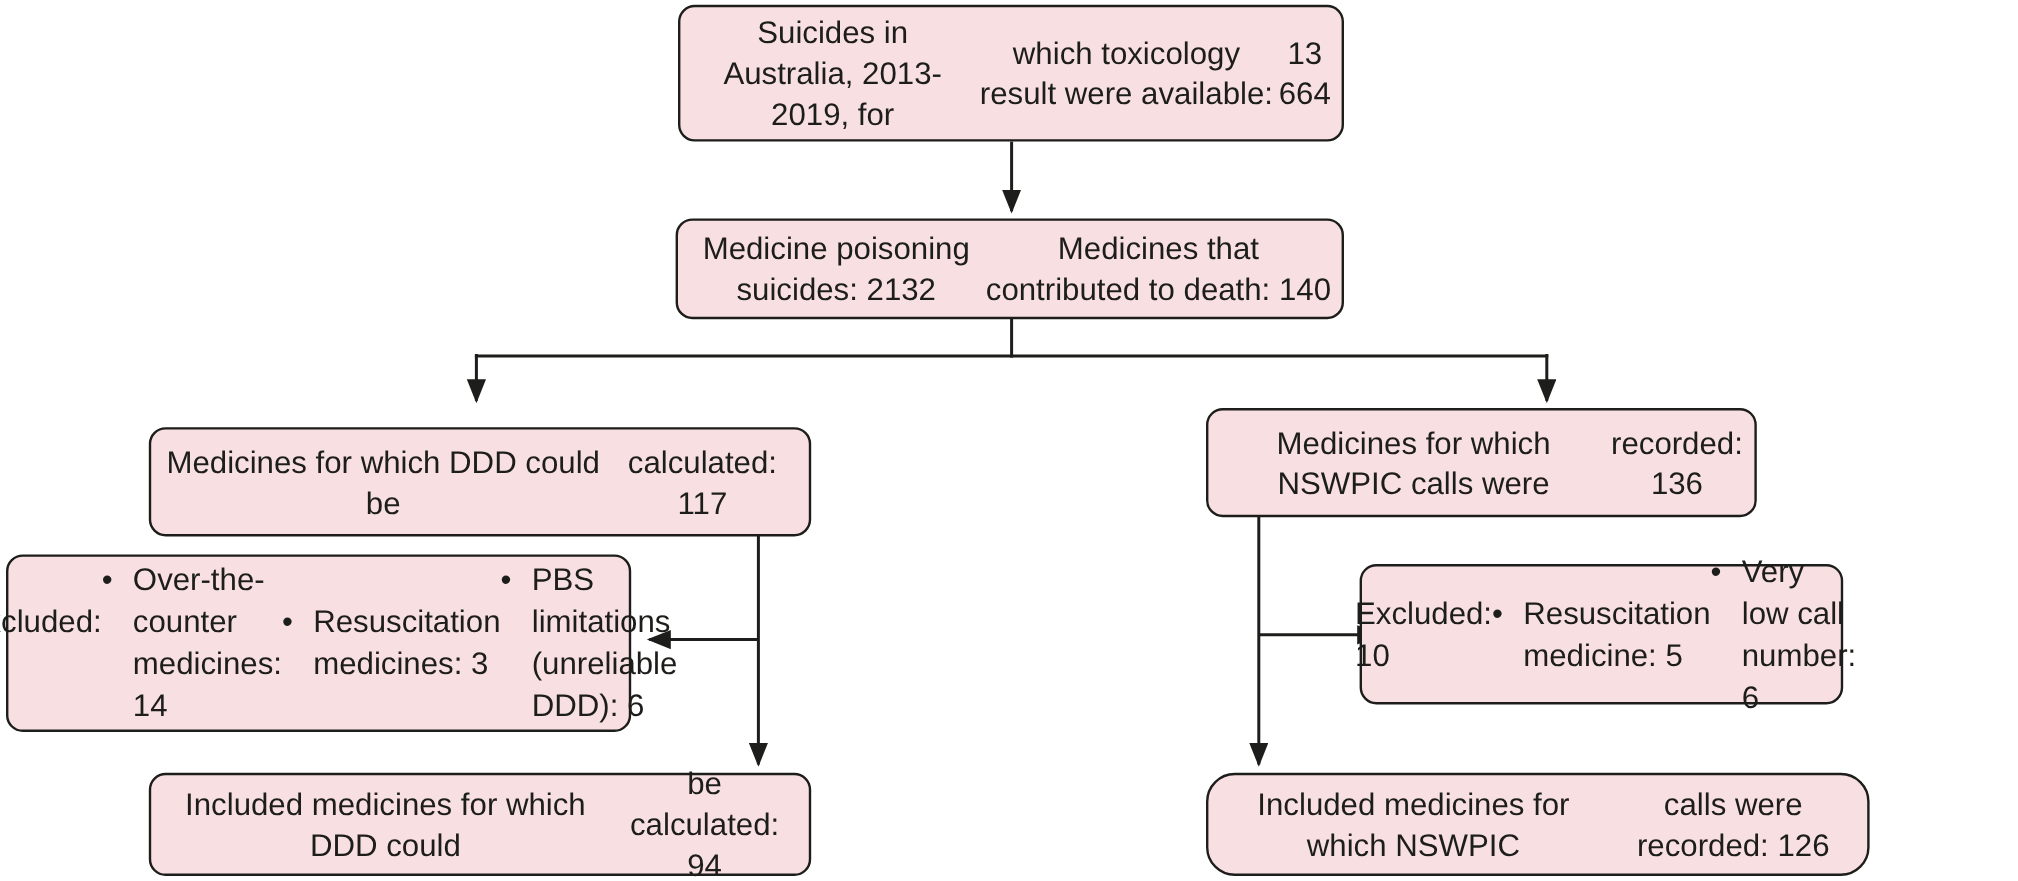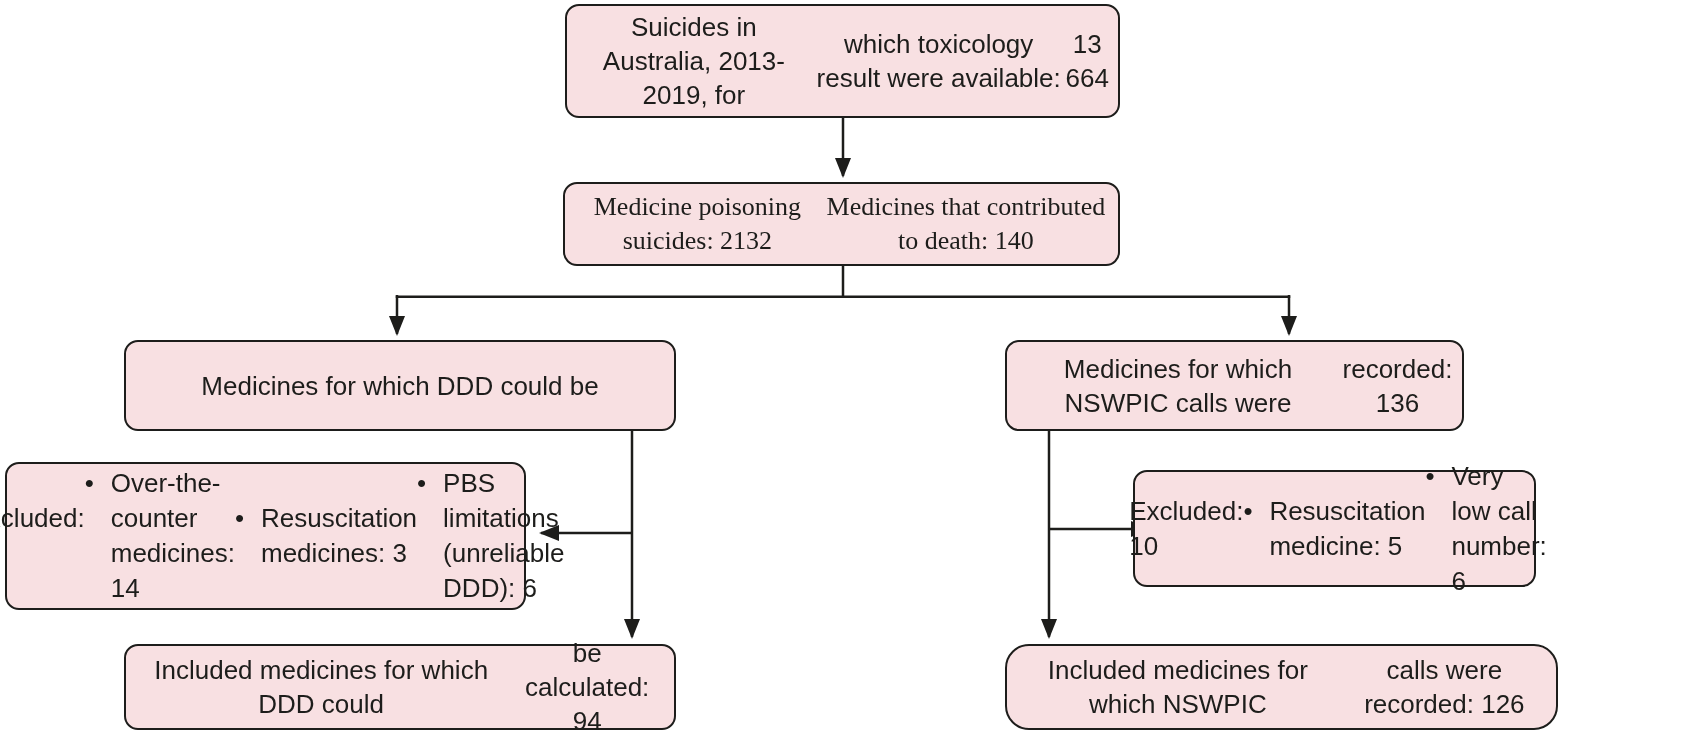--- a/index.html
+++ b/index.html
@@ -50,22 +50,22 @@
     align-items: baseline;
   }
   .bullet-glyph {
     display: inline-block;
     width: 26px;
     flex: 0 0 26px;
     text-align: left;
   }
   
   .b-total    { left: 565px;  top: 4px;   width: 555px; height: 114px; }
-  .b-poison   { left: 563px;  top: 182px; width: 557px; height: 84px; font-family: Liberation Serif, serif;  }
-  .b-ddd      { left: 124px;  top: 340px; width: 552px; height: 91px;  }
+  .b-poison   { left: 563px;  top: 182px; width: 557px; height: 84px;  }
+  .b-ddd      { left: 124px;  top: 356px; width: 552px; height: 91px;  }
   .b-nswpic   { left: 1005px; top: 340px; width: 459px; height: 91px;  }
   .b-excl-ddd { left: 5px;    top: 462px; width: 521px; height: 148px; padding-left: 12px; }
   .b-excl-nsw { left: 1133px; top: 470px; width: 403px; height: 117px; padding-left: 15px; }
   .b-incl-ddd { left: 124px;  top: 644px; width: 552px; height: 86px;  }
   .b-incl-nsw { left: 1005px; top: 644px; width: 553px; height: 86px; border-radius: 24px;  }
 </style>
 </head>
 <body>
 
 <div class="canvas">
@@ -95,20 +95,21 @@
     <div>13 664</div>
   </div>
 
   <div class="box b-poison">
     <div>Medicine poisoning suicides: 2132</div>
     <div>Medicines that contributed to death: 140</div>
   </div>
 
   <div class="box b-ddd">
     <div>Medicines for which DDD could be</div>
+    <div>calculated: 117</div>
   </div>
 
   <div class="box b-nswpic">
     <div>Medicines for which NSWPIC calls were</div>
     <div>recorded: 136</div>
   </div>
 
   <div class="box left-align b-excl-ddd">
     <div>Excluded: 23</div>
     <div class="bullet-row">

